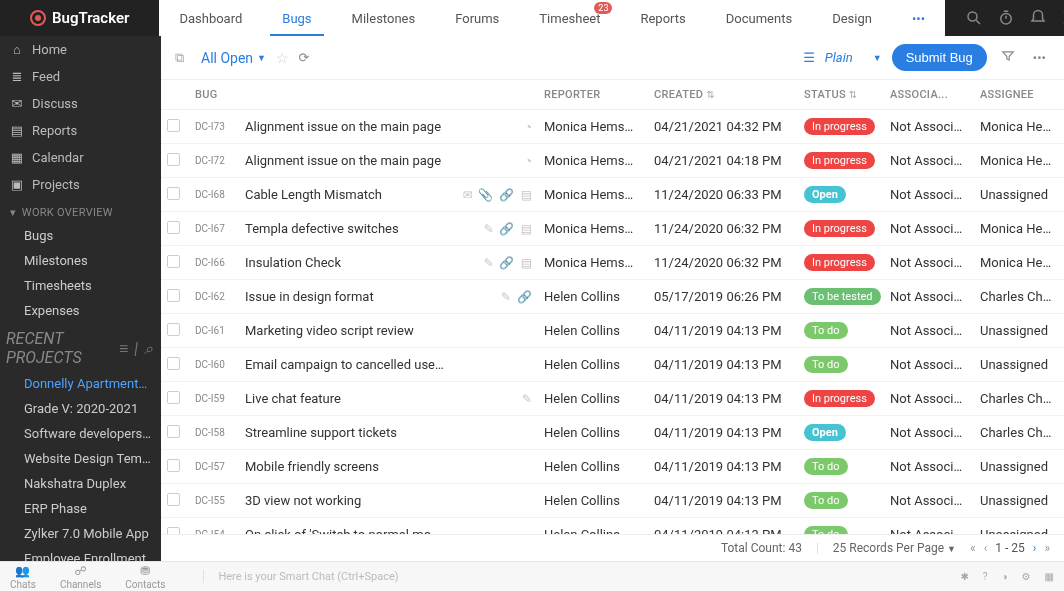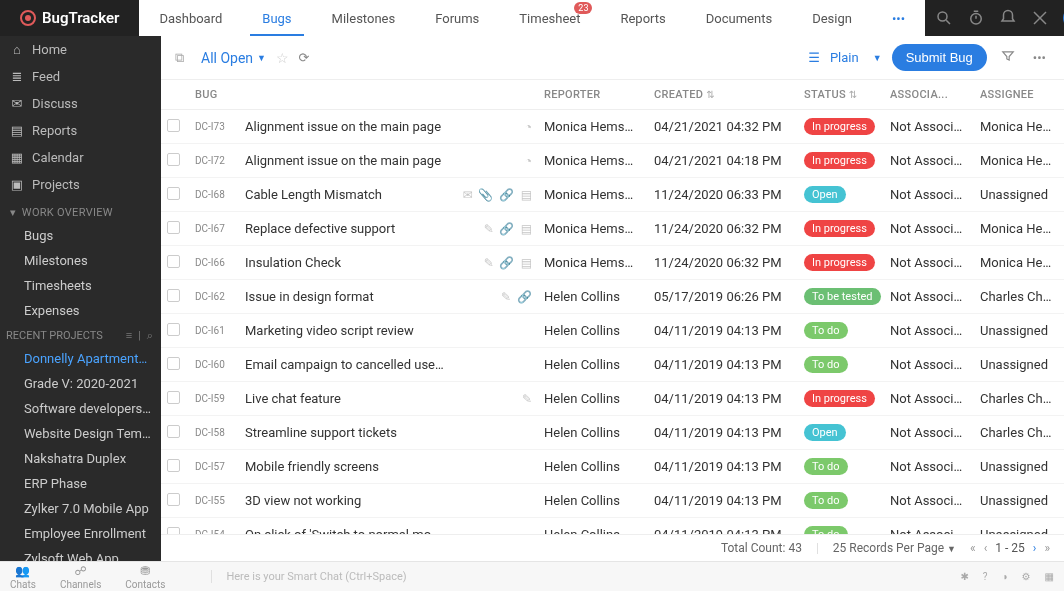--- a/index.html
+++ b/index.html
@@ -1,20 +1,20 @@
 <!DOCTYPE html>
 <html><head>
 <meta charset="utf-8">
 <style>
 * { box-sizing: border-box; margin: 0; padding: 0; }
 body { font-family: -apple-system, BlinkMacSystemFont, "Segoe UI", Roboto, sans-serif; font-size: 13px; color: #333; background: #fff; overflow: hidden; width: 1064px; height: 591px; }
 .app { display: flex; flex-direction: column; height: 591px; width: 1064px; }
 
 
-.topbar { display: flex; align-items: center; background: #222; color: #fff; height: 36px; padding: 0 10px; gap: 10px; }
+.topbar { display: flex; align-items: center; background: #222; color: #fff; height: 36px; padding: 0 10px; gap: 20px; }
 .hamburger { width: 18px; height: 14px; display: flex; flex-direction: column; justify-content: space-between; cursor: pointer; }
 .hamburger span { height: 2px; background: #fff; border-radius: 1px; }
 .brand { display: flex; align-items: center; gap: 6px; font-weight: 600; font-size: 15px; }
 .brand-logo { width: 16px; height: 16px; border: 2px solid #e05a5a; border-radius: 50%; position: relative; }
 .brand-logo::after { content:""; position:absolute; width:6px; height:6px; background:#e05a5a; border-radius:50%; top:3px; left:3px;}
 .nav { display: flex; background: #fff; color: #444; height: 36px; align-items: stretch; margin-left: 10px; flex: 1; }
 .nav-item { padding: 0 20px; display: flex; align-items: center; cursor: pointer; font-size: 13px; color: #555; position: relative; }
 .nav-item.active { color: #2a7de1; }
 .nav-item.active::after { content:""; position:absolute; bottom:0; left:8px; right:8px; height:2px; background:#2a7de1; }
 .nav-badge { position:absolute; top:2px; right:8px; background:#e05a5a; color:#fff; font-size:9px; border-radius:8px; padding:0 4px; line-height:12px;}
@@ -26,33 +26,33 @@
 
 .main { flex:1; display:flex; overflow:hidden; }
 
 
 .sidebar { width: 161px; background:#2a2a2a; color:#bbb; overflow-y:auto; font-size:13px; }
 .side-item { display:flex; align-items:center; padding:6px 10px; gap:8px; cursor:pointer; }
 .side-icon { width:14px; height:14px; display:flex; align-items:center; justify-content:center;}
 .side-heading { font-size:11px; color:#888; padding:8px 10px 4px; letter-spacing:.3px; display:flex; align-items:center; gap:6px;}
 .side-sub { padding:5px 10px 5px 24px; cursor:pointer; color:#ccc; font-size:13px; white-space:nowrap; overflow:hidden; text-overflow:ellipsis;}
 .side-sub.active { color:#4aa3ff; }
-.recent-hdr { display:flex; align-items:center; justify-content:space-between; padding:6px 8px 4px 6px; font-size:11px; color:#888;}
+.recent-hdr { display:flex; align-items:center; justify-content:space-between; padding:6px 8px 4px 6px; font-size:16px; color:#888;font-style:italic;}
 .recent-icons { display:flex; gap:6px; color:#777;}
 
 
 .content { flex:1; display:flex; flex-direction:column; overflow:hidden; background:#fff; }
 
 
 .toolbar { display:flex; align-items:center; padding:8px 14px; gap:10px; border-bottom:1px solid #eee; }
 .filter-dd { color:#2a7de1; font-size:14px; display:flex; align-items:center; gap:4px; cursor:pointer;}
 .star { color:#ccc; font-size:14px;}
 .refresh { color:#888; cursor:pointer;}
 .toolbar-spacer { flex:1; }
-.plain-dd { color:#2a7de1; display:flex; align-items:center; gap:14px; cursor:pointer;}
+.plain-dd { color:#2a7de1; display:flex; align-items:center; gap:20px; cursor:pointer;font-style:italic;}
 .plain-icon { color:#2a7de1; }
 .submit-btn { background:#2a7de1; color:#fff; border:none; border-radius:14px; padding:6px 14px; font-size:13px; cursor:pointer;}
 .filter-icon, .more-icon { color:#888; cursor:pointer; padding:0 4px;}
 
 
 .tbl-wrap { flex:1; overflow-y:auto; }
 table { width:100%; border-collapse:collapse; table-layout:fixed;}
 thead th { text-align:left; font-size:11px; color:#888; font-weight:500; padding:8px 6px; border-bottom:1px solid #eee; text-transform:uppercase; letter-spacing:.3px; white-space:nowrap; overflow:hidden; text-overflow:ellipsis;}
 tbody td { padding:8px 6px; border-bottom:1px solid #f3f3f3; font-size:13px; white-space:nowrap; overflow:hidden; text-overflow:ellipsis; vertical-align:middle;}
 .col-chk { width:28px; }
@@ -62,35 +62,35 @@
 .col-reporter { width:110px;}
 .col-created { width:150px;}
 .col-status { width:86px;}
 .col-assoc { width:90px;}
 .col-assign { width:90px;}
 .chkbox { width:13px; height:13px; border:1px solid #ccc; border-radius:2px; display:inline-block;}
 .row-actions { display:flex; gap:6px; justify-content:flex-end; color:#c6c6c6;}
 .row-actions span{ cursor:pointer; font-size:12px;}
 .badge { display:inline-block; border-radius:10px; padding:2px 8px; font-size:11px; color:#fff; }
 .b-inprogress { background:#ef4444; }
-.b-open { background:#45c3d3; }
+.b-open { background:#45c3d3;font-weight:bold; }
 .b-tobetested { background:#6bbf73; }
 .b-todo { background:#7cc96b; }
 th .sort { font-size:10px; color:#aaa; margin-left:3px;}
 
 
 .pager { display:flex; align-items:center; justify-content:flex-end; gap:14px; padding:6px 14px; border-top:1px solid #eee; font-size:12px; color:#666;}
 .pager .sep { color:#ddd;}
 .pager-ctrl { display:flex; align-items:center; gap:8px; color:#999;}
 .pager-ctrl span { cursor:pointer;}
 
 
 .bottombar { height:30px; background:#f7f7f7; border-top:1px solid #e5e5e5; display:flex; align-items:center; padding:0 10px; gap:18px; font-size:10px; color:#999;}
 .bottom-item { display:flex; flex-direction:column; align-items:center; gap:1px; cursor:pointer;}
-.smart-chat { flex:1; margin-left:28px; font-size:11px; color:#bbb; border-left:1px solid #e0e0e0; padding-left:14px;}
+.smart-chat { flex:1; margin-left:20px; font-size:11px; color:#bbb; border-left:1px solid #e0e0e0; padding-left:14px;}
 .bottom-rt { display:flex; gap:14px; color:#aaa;}
 .bottom-rt span{cursor:pointer;}
 
 svg { width:100%; height:100%; }
 .caret{ font-size:9px;}
 .nav-more-icon{color:#2a7de1;}
 </style>
 </head>
 <body>
 
@@ -299,21 +299,21 @@
                 </td>
                 <td class="col-reporter">Monica Hemsw...</td>
                 <td class="col-created">11/24/2020 06:33 PM</td>
                 <td class="col-status"><span class="badge b-open">Open</span></td>
                 <td class="col-assoc">Not Associated</td>
                 <td class="col-assign">Unassigned</td>
               </tr>
               <tr>
                 <td class="col-chk"><span class="chkbox"></span></td>
                 <td class="col-id">DC-I67</td>
-                <td class="col-title">Replace defective support</td>
+                <td class="col-title">Templa defective switches</td>
                 <td class="col-actions">
                   <div class="row-actions">
                     <span>✎</span>
                     <span>🔗</span>
                     <span>▤</span>
                   </div>
                 </td>
                 <td class="col-reporter">Monica Hemsw...</td>
                 <td class="col-created">11/24/2020 06:32 PM</td>
                 <td class="col-status"><span class="badge b-inprogress">In progress</span></td>

